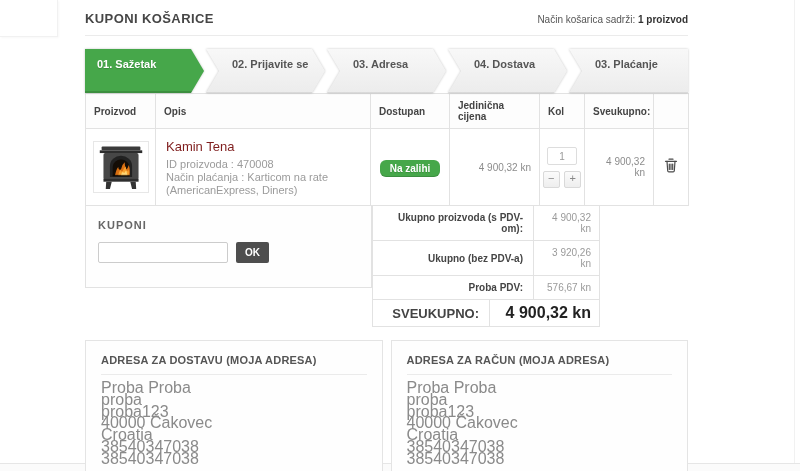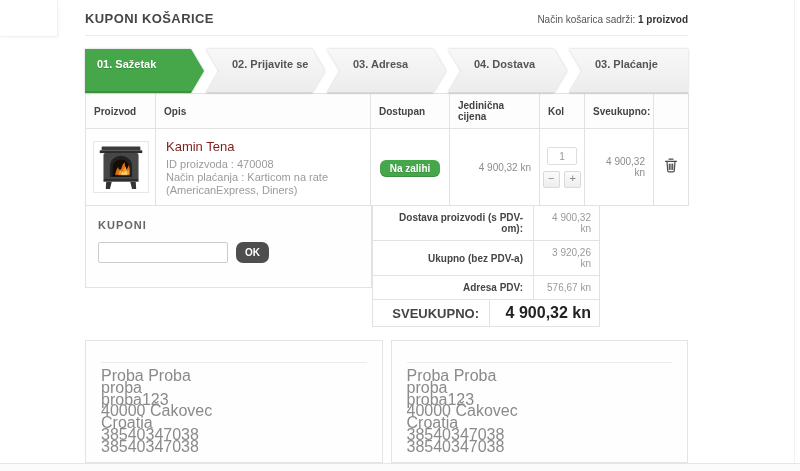--- a/index.html
+++ b/index.html
@@ -61,21 +61,21 @@
 
   
   .summary{display:flex;width:515px;align-items:flex-start;}
   .kuponi{width:287px;box-sizing:border-box;border:1px solid #e2e2e2;border-top:none;height:82px;
     padding:13px 12px;background:#fefefe;}
   .kuponi-title{font-size:11px;font-weight:bold;color:#666;letter-spacing:1px;}
   .kuponi-row{margin-top:11px;display:flex;align-items:center;}
   .coupon-input{width:130px;height:21px;border:1px solid #ccc;border-radius:2px;box-sizing:border-box;
     font-family:inherit;font-size:10px;padding:0 5px;}
   .ok-btn{margin-left:8px;background:#4e4e4e;color:#fff;border:none;font-family:inherit;font-size:10px;
-    font-weight:bold;padding:5px 9px;border-radius:7px;cursor:pointer;}
+    font-weight:bold;padding:5px 9px;border-radius:2px;cursor:pointer;}
   .totals{flex:1;border-left:1px solid #e2e2e2;}
   .t-row{display:flex;border-right:1px solid #e2e2e2;border-bottom:1px solid #e2e2e2;align-items:center;}
   .t-label{flex:1;text-align:right;font-size:10px;font-weight:bold;color:#454545;padding:6px 10px;}
   .t-value{width:66px;box-sizing:border-box;border-left:1px solid #e2e2e2;text-align:right;
     font-size:10px;color:#9a9a9a;padding:6px 8px;}
   .t-grand .t-label{font-size:13px;color:#444;padding:5px 10px;}
   .t-grand .t-value{width:110px;font-size:16px;font-weight:bold;color:#222;padding:4px 8px;}
 
   
   .addresses{display:flex;gap:8px;margin-top:13px;}
@@ -200,50 +200,52 @@
   <div class="summary">
     <div class="kuponi">
       <div class="kuponi-title">KUPONI</div>
       <div class="kuponi-row">
         <input class="coupon-input" value="" style="">
         <button class="ok-btn">OK</button>
       </div>
     </div>
     <div class="totals">
       <div class="t-row">
-        <div class="t-label">Dostava proizvodi (s PDV-om):</div>
+        <div class="t-label">Ukupno proizvoda (s PDV-om):</div>
         <div class="t-value">4 900,32 kn</div>
       </div>
       <div class="t-row">
         <div class="t-label">Ukupno (bez PDV-a)</div>
         <div class="t-value">3 920,26 kn</div>
       </div>
       <div class="t-row">
-        <div class="t-label">Adresa PDV:</div>
+        <div class="t-label">Proba PDV:</div>
         <div class="t-value">576,67 kn</div>
       </div>
       <div class="t-row t-grand">
         <div class="t-label">SVEUKUPNO:</div>
         <div class="t-value">4 900,32 kn</div>
       </div>
     </div>
   </div>
 
   <div class="addresses">
     <div class="addr-box">
+      <div class="addr-title">ADRESA ZA DOSTAVU (MOJA ADRESA)</div>
       <hr class="addr-divider">
       <div class="addr-line">Proba Proba</div>
       <div class="addr-line">proba</div>
       <div class="addr-line">proba123</div>
       <div class="addr-line">40000 Čakovec</div>
       <div class="addr-line">Croatia</div>
       <div class="addr-line">38540347038</div>
       <div class="addr-line">38540347038</div>
     </div>
     <div class="addr-box">
+      <div class="addr-title">ADRESA ZA RAČUN (MOJA ADRESA)</div>
       <hr class="addr-divider">
       <div class="addr-line">Proba Proba</div>
       <div class="addr-line">proba</div>
       <div class="addr-line">proba123</div>
       <div class="addr-line">40000 Čakovec</div>
       <div class="addr-line">Croatia</div>
       <div class="addr-line">38540347038</div>
       <div class="addr-line">38540347038</div>
     </div>
   </div>

